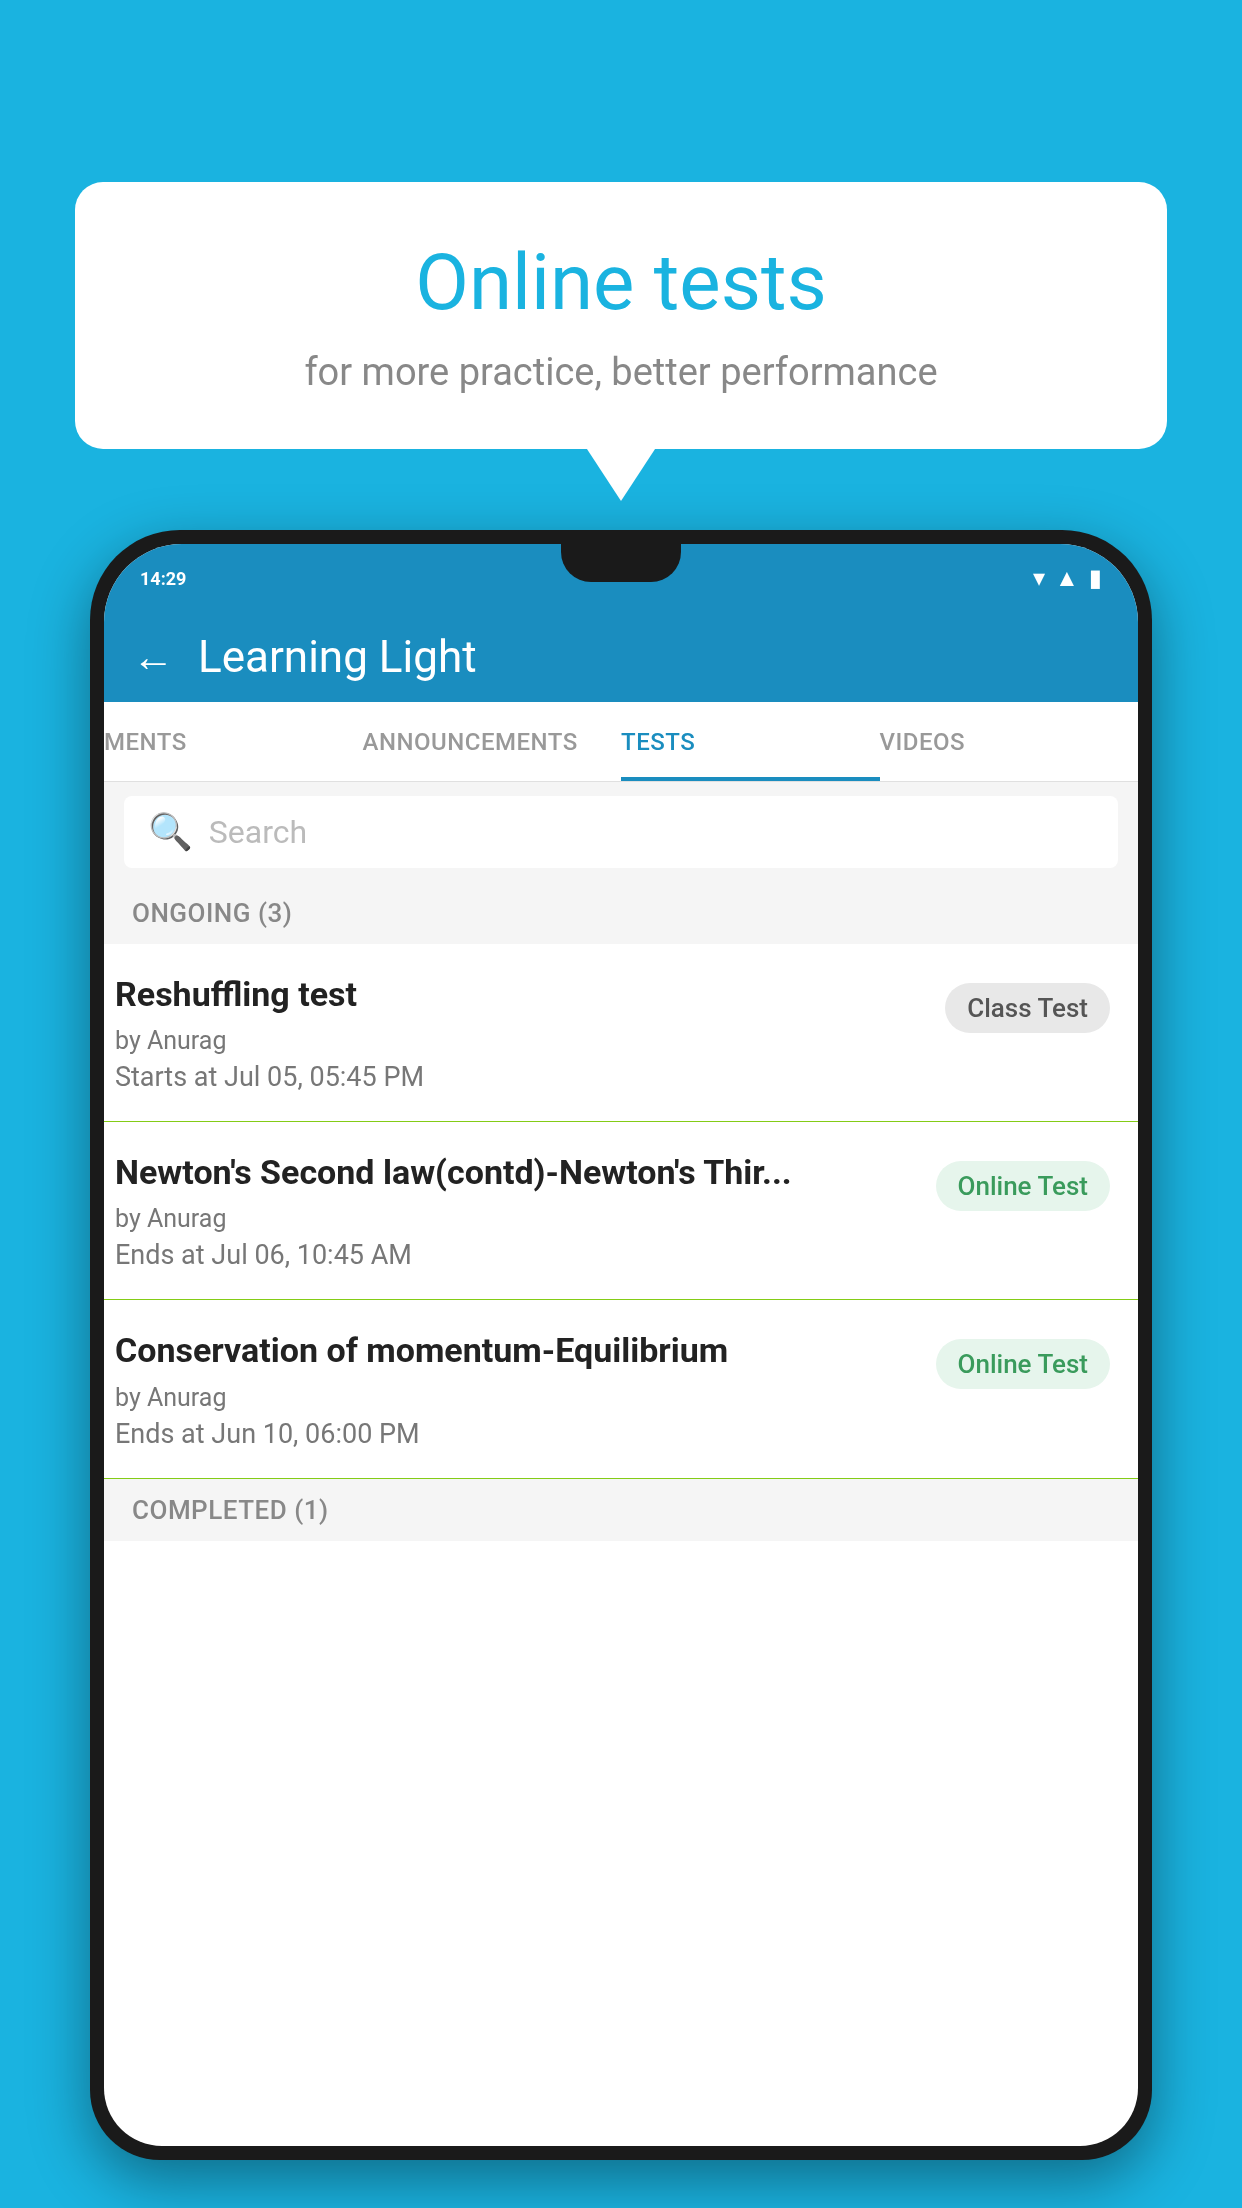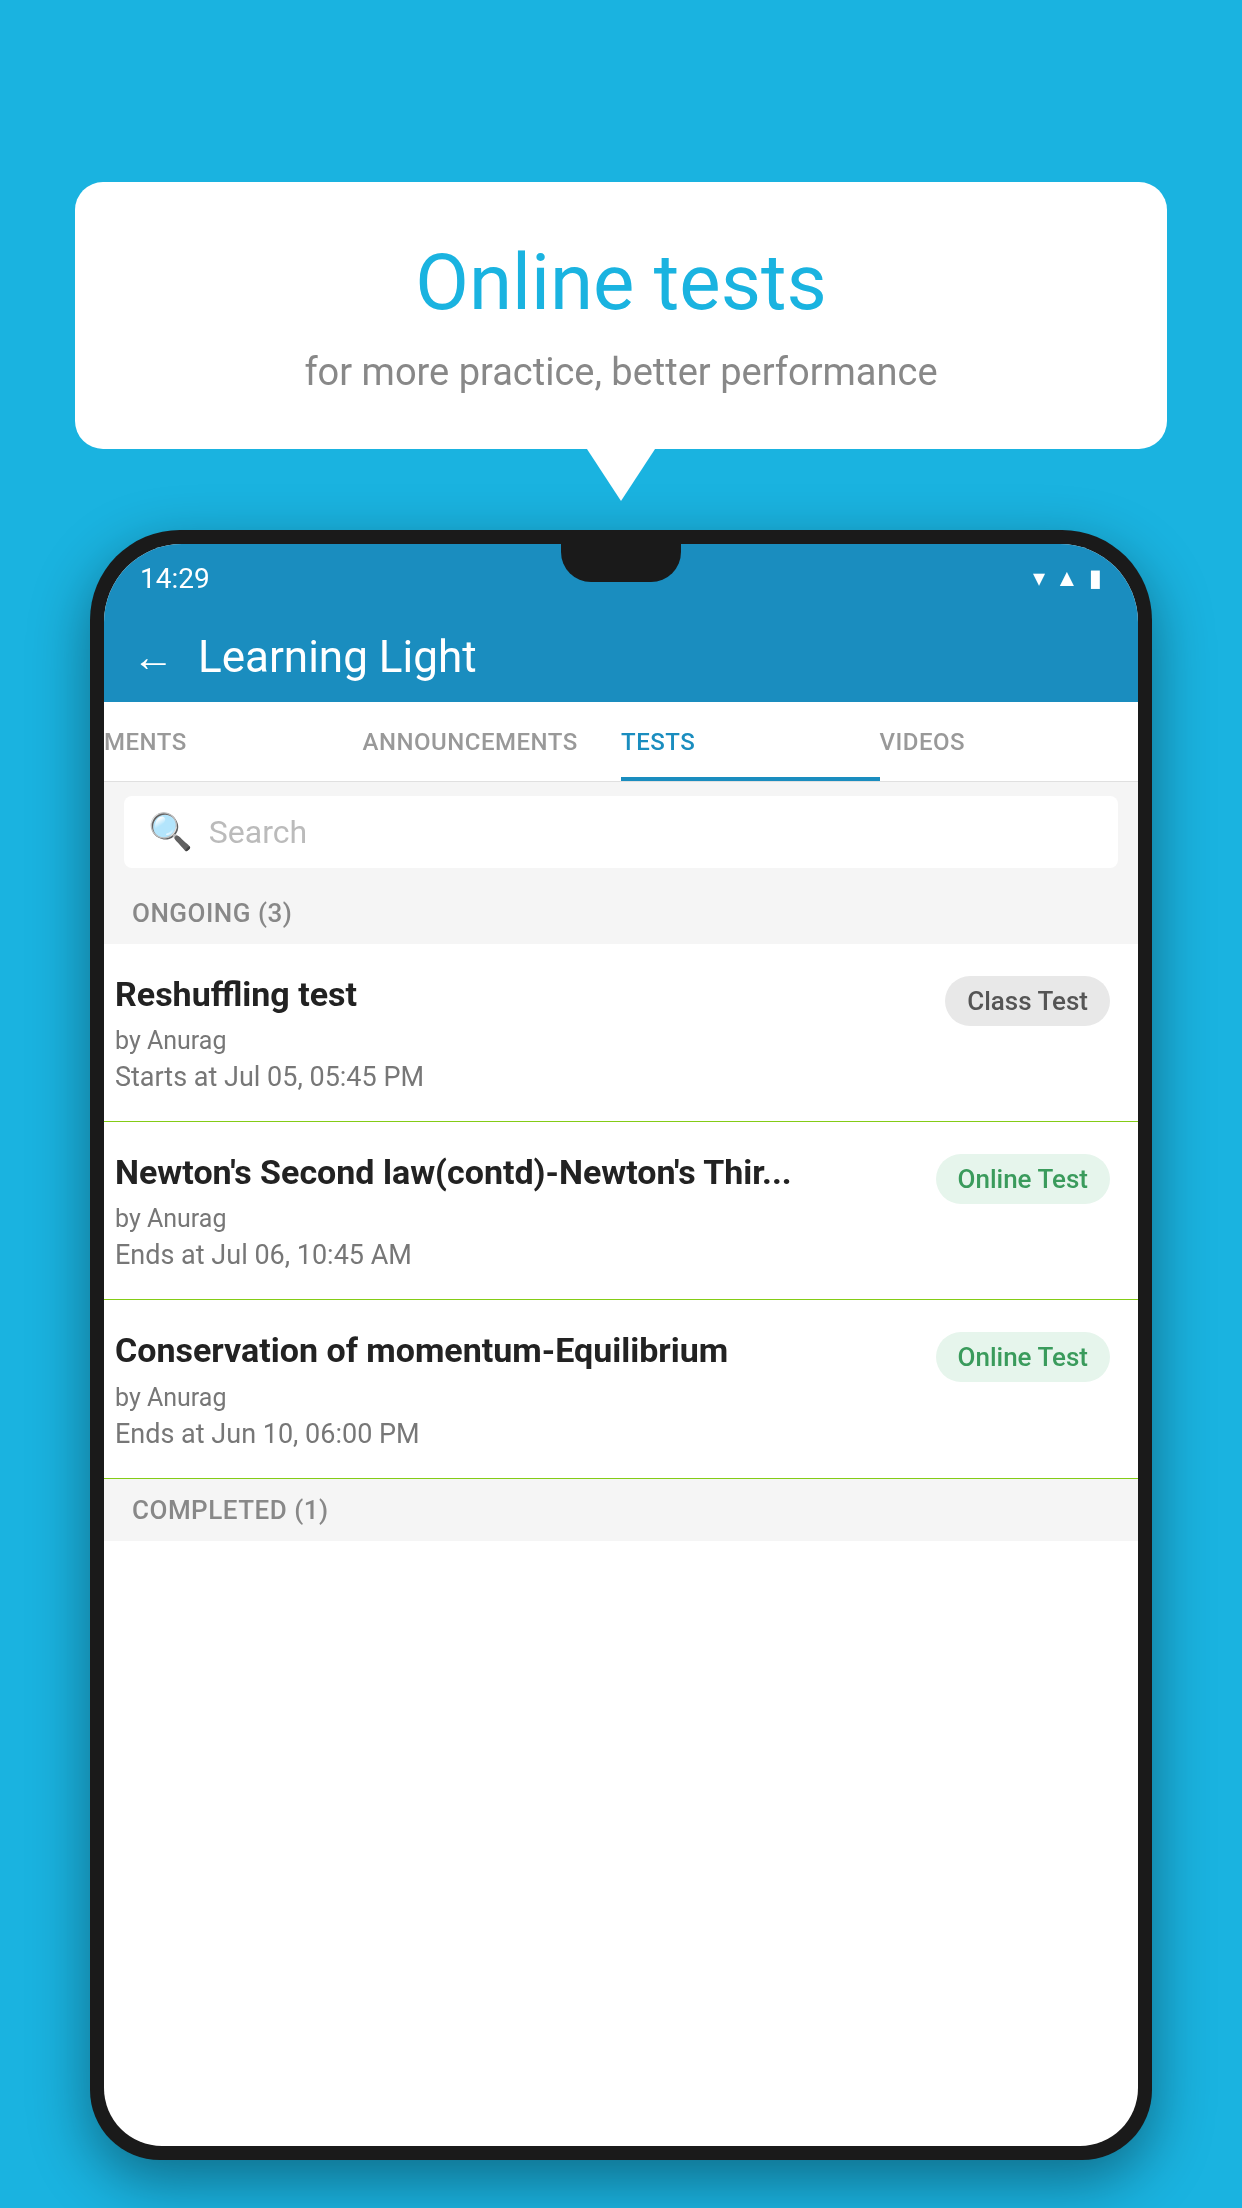--- a/index.html
+++ b/index.html
@@ -86,22 +86,22 @@
       height: 68px;
       display: flex;
       align-items: center;
       justify-content: space-between;
       padding: 0 36px;
       position: relative;
     }
 
     .status-time {
       color: white;
-      font-size: 28px;
-      font-weight: 400;
+      font-size: 18px;
+      font-weight: 700;
     }
 
     .status-icons {
       display: flex;
       align-items: center;
       gap: 10px;
     }
 
     
     .notch {
@@ -244,21 +244,21 @@
       font-size: 27px;
       color: #777;
     }
 
     .test-badge {
       border-radius: 30px;
       padding: 10px 22px;
       font-size: 26px;
       font-weight: 500;
       white-space: nowrap;
-      margin-top: 4px;
+      margin-top: 11px;
     }
 
     .badge-class {
       background: #e8e8e8;
       color: #555;
     }
 
     .badge-online {
       background: #e6f5ec;
       color: #3a9b5c;

